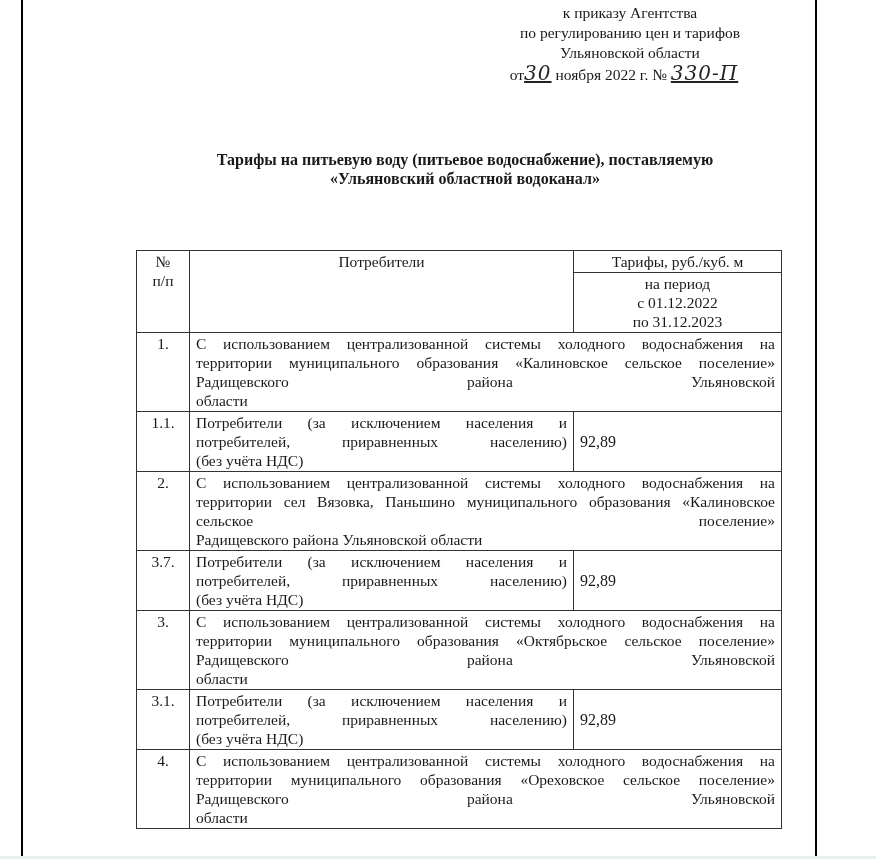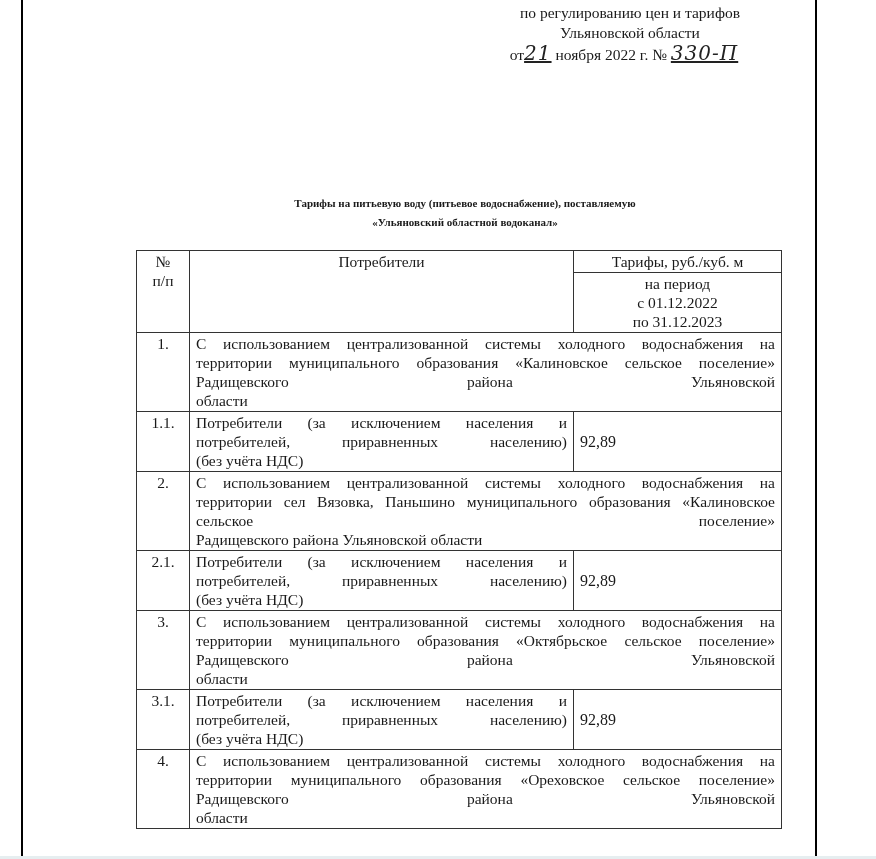--- a/index.html
+++ b/index.html
@@ -20,21 +20,21 @@
   }
   .approval .date-line { position:relative; left:-6px; }
   .hand {
     font-family:"DejaVu Serif", serif; font-style:italic;
     font-size:20px; text-decoration:underline; letter-spacing:1px;
     color:#222;
   }
 
   .title {
     position:absolute; left:140px; top:150px; width:650px;
-    text-align:center; font-weight:bold; font-size:11px; line-height:19px;margin-top:44px;
+    text-align:center; font-weight:bold; font-size:16px; line-height:19px;
   }
 
   table.tariffs {
     position:absolute; left:136px; top:250px; width:646px;
     border-collapse:collapse; font-size:15.5px; line-height:19px;
   }
   table.tariffs td, table.tariffs th {
     border:1px solid #333; padding:1px 6px; vertical-align:top;
     font-weight:normal;
   }
@@ -45,24 +45,25 @@
   td.valcell { vertical-align:middle !important; font-size:16px; }
   th.hdr { text-align:center; }
 </style>
 </head>
 <body>
 
 <div class="vline left"></div>
 <div class="vline right"></div>
 
 <div class="approval">
+  <div>к приказу Агентства</div>
   <div>по регулированию цен и тарифов</div>
   <div>Ульяновской области</div>
   <div class="date-line">
-    <span>от</span><span class="hand">21</span>
+    <span>от</span><span class="hand">30</span>
     <span>ноября 2022 г. №</span>
     <span class="hand">330-П</span>
   </div>
 </div>
 
 <div class="title">
   <div>Тарифы на питьевую воду (питьевое водоснабжение), поставляемую</div>
   <div>«Ульяновский областной водоканал»</div>
 </div>
 
@@ -92,21 +93,21 @@
     <tr>
       <td class="col-num">1.1.</td>
       <td class="justify"><span>Потребители (за исключением населения и потребителей, приравненных населению)</span> <span class="last">(без учёта НДС)</span></td>
       <td class="col-val valcell">92,89</td>
     </tr>
     <tr>
       <td class="col-num">2.</td>
       <td class="justify" colspan="2"><span>С использованием централизованной системы холодного водоснабжения на территории сел Вязовка, Паньшино муниципального образования «Калиновское сельское поселение»</span> <span class="last">Радищевского района Ульяновской области</span></td>
     </tr>
     <tr>
-      <td class="col-num">2.1.</td>
+      <td class="col-num">3.7.</td>
       <td class="justify"><span>Потребители (за исключением населения и потребителей, приравненных населению)</span> <span class="last">(без учёта НДС)</span></td>
       <td class="col-val valcell">92,89</td>
     </tr>
     <tr>
       <td class="col-num">3.</td>
       <td class="justify" colspan="2"><span>С использованием централизованной системы холодного водоснабжения на территории муниципального образования «Октябрьское сельское поселение» Радищевского района Ульяновской</span> <span class="last">области</span></td>
     </tr>
     <tr>
       <td class="col-num">3.1.</td>
       <td class="justify"><span>Потребители (за исключением населения и потребителей, приравненных населению)</span> <span class="last">(без учёта НДС)</span></td>

